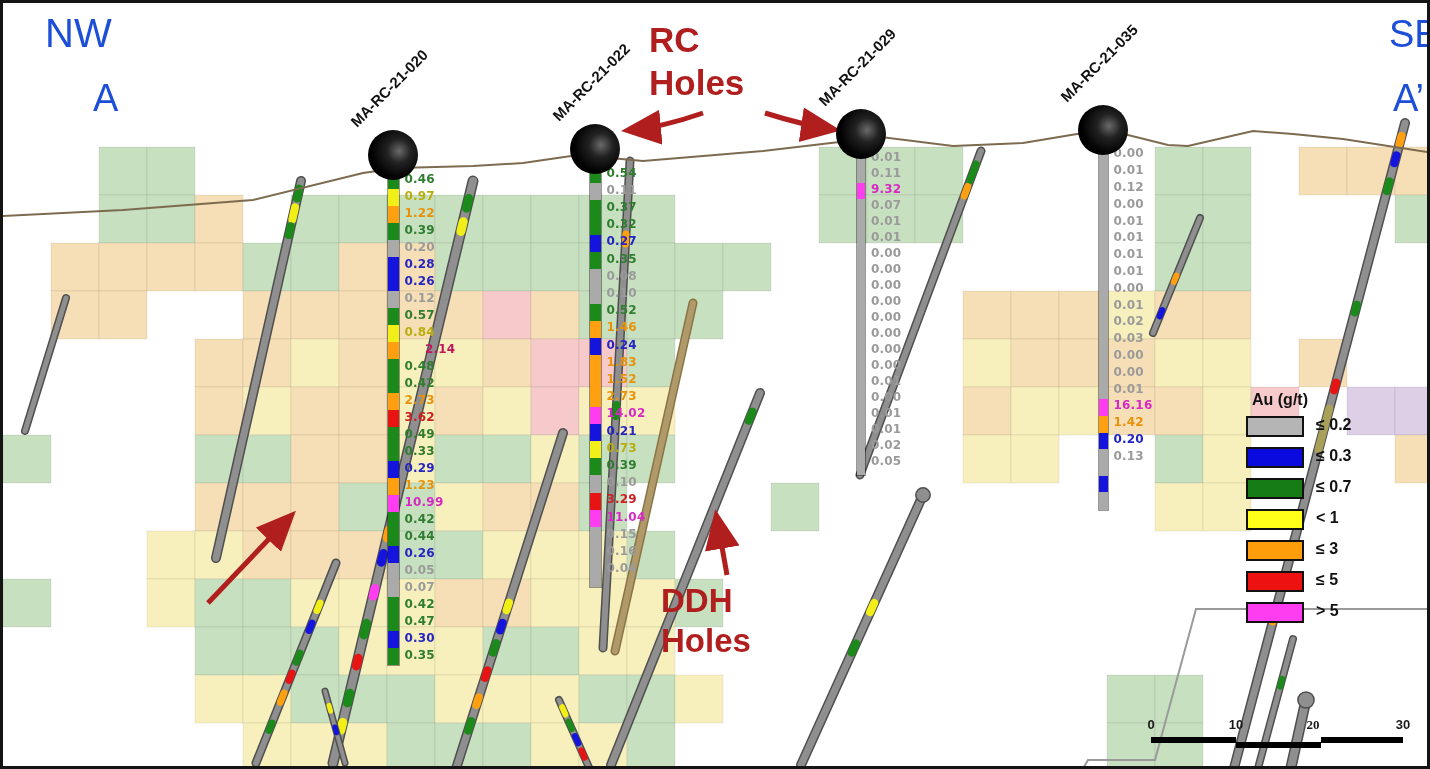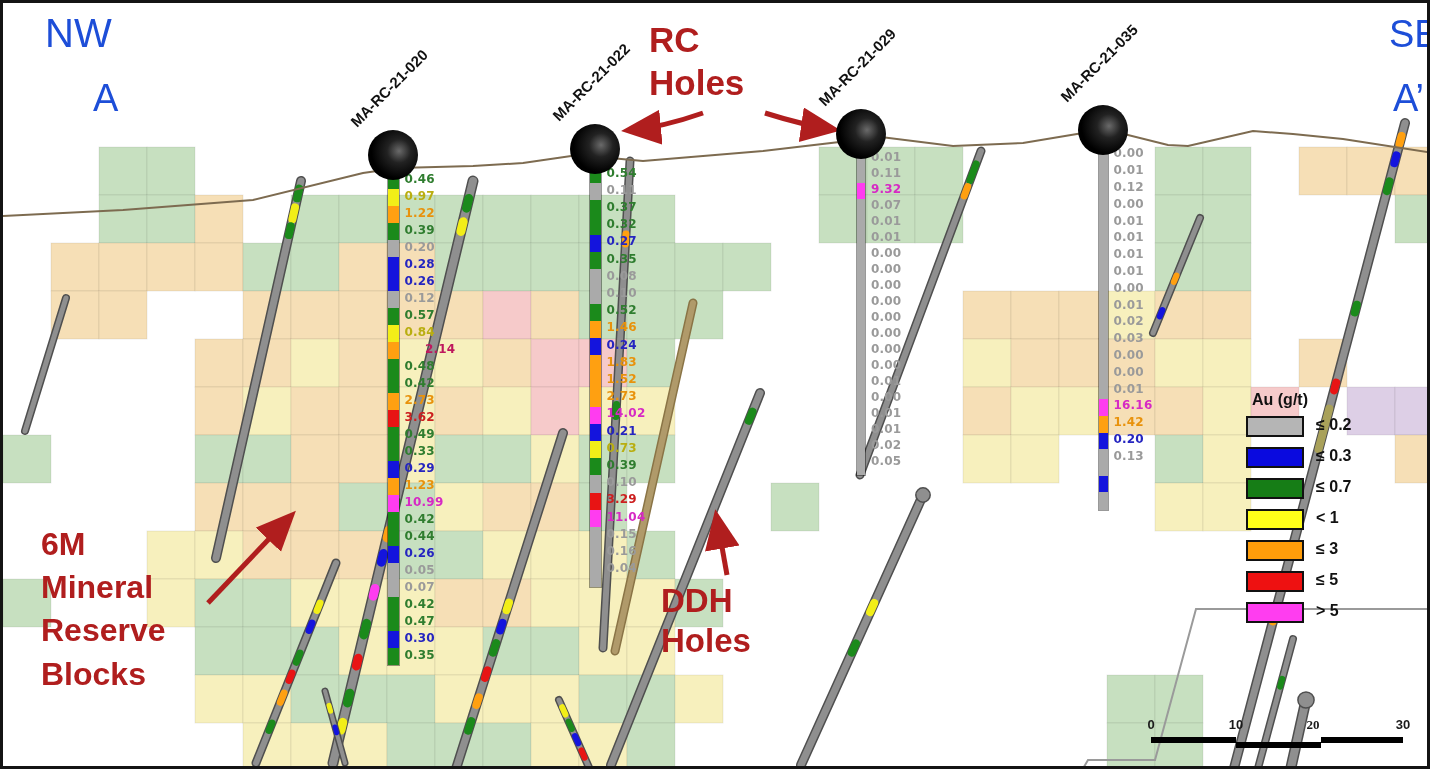--- a/index.html
+++ b/index.html
@@ -326,21 +326,20 @@
       </g>
   </svg>
 
   <div class="corner nw">NW</div>
   <div class="corner a">A</div>
   <div class="corner se">SE</div>
   <div class="corner a2">A’</div>
 
   <div class="red-note note-rc" style="color: rgb(176, 30, 30);">RC Holes</div>
   <div class="red-note note-ddh" style="color: rgb(176, 30, 30);">DDH Holes</div>
-  <div class="red-note note-6m" style="color: rgb(176, 30, 30);">6M Mineral Reserve Blocks</div>
 
   <div id="holes-layer">
       <div class="bar" style="left: 383.5px; top: 168px; width: 13px;">
         <div class="seg" style="height: 17px; background: rgb(27, 138, 27);"></div>
         <div class="seg" style="height: 17px; background: rgb(242, 238, 24);"></div>
         <div class="seg" style="height: 17px; background: rgb(255, 160, 17);"></div>
         <div class="seg" style="height: 17px; background: rgb(27, 138, 27);"></div>
         <div class="seg" style="height: 17px; background: rgb(170, 170, 170);"></div>
         <div class="seg" style="height: 17px; background: rgb(20, 20, 221);"></div>
         <div class="seg" style="height: 17px; background: rgb(20, 20, 221);"></div>

